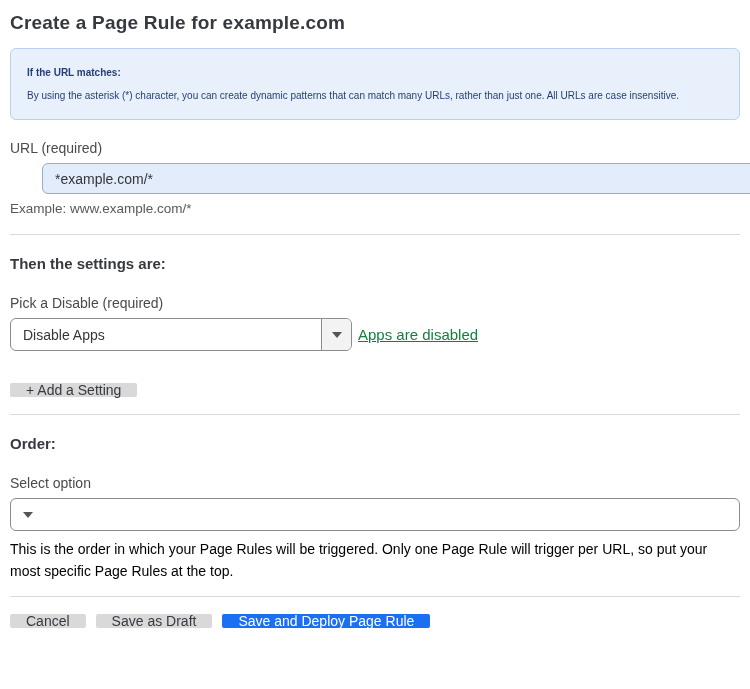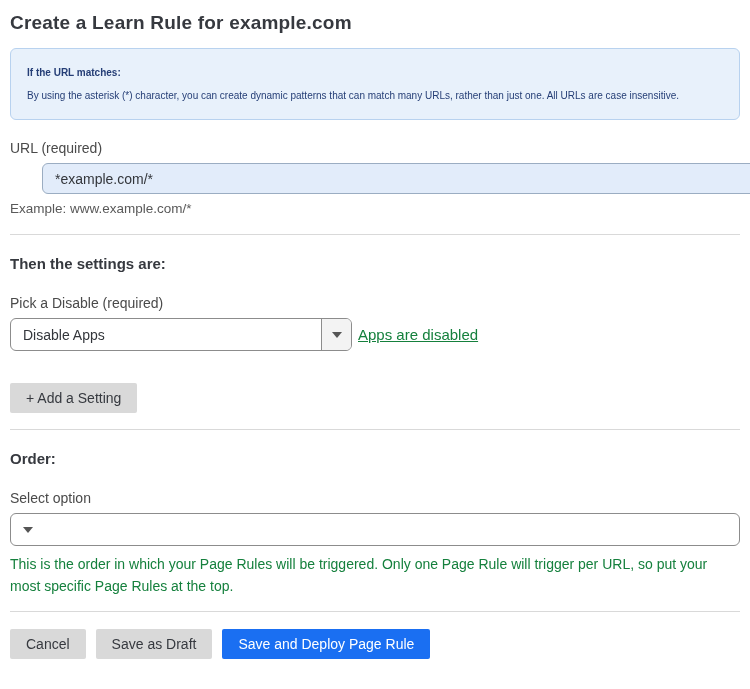--- a/index.html
+++ b/index.html
@@ -109,21 +109,21 @@
   .setting-description {
     font-size: 15px;
     color: #15803d;
     margin-left: 6px;
     text-decoration: underline;
   }
   .btn {
     display: inline-flex;
     align-items: center;
     justify-content: center;
-    height: 30px;
+    height: 14px;
     padding: 0 16px;
     border: none;
     border-radius: 2px;
     font-family: "Liberation Sans", sans-serif;
     font-size: 14px;
     cursor: pointer;
   }
   .btn-gray { background: #d9d9d9; color: #36393f; }
   .btn-primary { background: #1a6ff2; color: #ffffff; }
   .add-setting-btn { margin-top: 32px; }
@@ -136,37 +136,37 @@
     display: flex;
     align-items: center;
     padding: 0 14px 0 12px;
     font-size: 14px;
     color: #33363b;
     cursor: pointer;
   }
   .select-box .select-value { flex: 1; }
   .order-description {
     font-size: 14px;
-    color: #15803d;
+    color: #000000;
     line-height: 22px;
     margin-top: 7px;
   }
   .actions-row {
     display: flex;
     gap: 10px;
     margin-top: 17px;
   }
   .mt-label { margin-top: 23px; }
 </style>
 </head>
 <body>
 
 
 
-<h1 class="page-title">Create a Learn Rule for example.com</h1>
+<h1 class="page-title">Create a Page Rule for example.com</h1>
 
 <div class="info-box">
   <div class="info-heading">If the URL matches:</div>
   <div class="info-body">By using the asterisk (*) character, you can create dynamic patterns that can match many URLs, rather than just one. All URLs are case insensitive.</div>
 </div>
 
 <div class="field-label">URL (required)</div>
 <input class="url-input" type="text" value="*example.com/*" style="">
 <div class="helper-text">Example: www.example.com/*</div>
 

